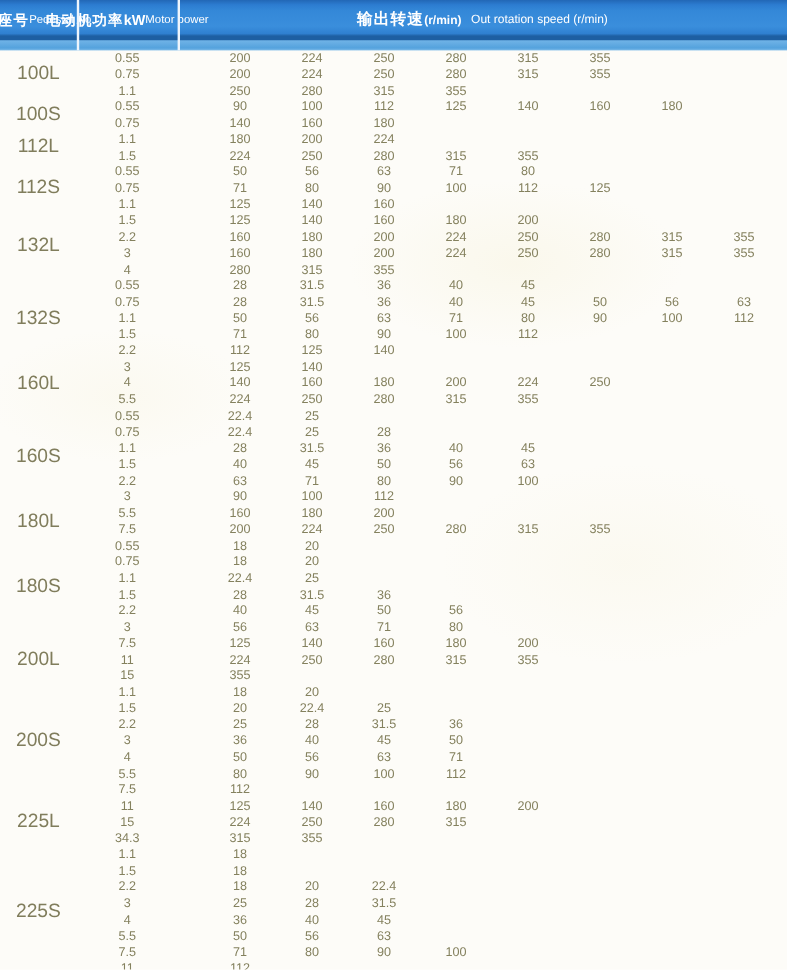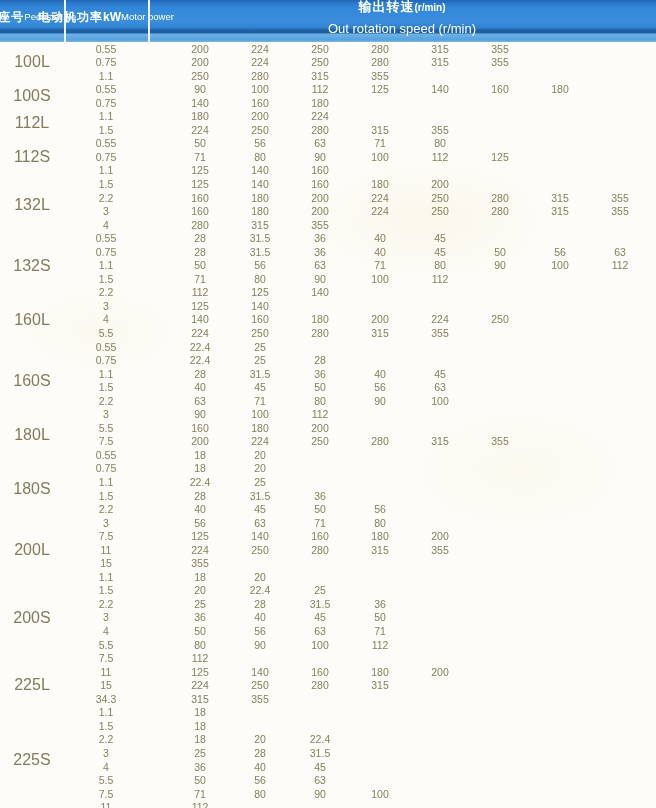--- a/index.html
+++ b/index.html
@@ -23,27 +23,27 @@
       #6fb2e6 34px,#54a2dd 40px,#7cbae8 42px);
     color:#ffffff;
     display:flex;
   }
   .hsep{position:absolute;top:0;width:2px;height:42px;background:#eef5fc;}
   .hsep.s1{left:64px;}
   .hsep.s2{left:148px;}
   .hcell{display:flex;flex-direction:row;justify-content:center;align-items:center;height:33px;}
   .hc1{width:64px;}
   .hc2{width:84px;}
-  .hc3{flex:1;flex-direction:column;align-items:center;justify-content:center;gap:8px;}
+  .hc3{flex:1;flex-direction:row;align-items:center;justify-content:center;gap:8px;}
   .zh{font-weight:bold;font-size:12px;line-height:14px;letter-spacing:1px;white-space:nowrap;}
   .en{font-size:9.5px;line-height:11px;white-space:nowrap;}
   .unit{font-size:12px;font-weight:bold;letter-spacing:0;}
   .hc3 .zh{font-size:13px;letter-spacing:1px;}
   .hc3 .zh .zhunit{font-size:10px;letter-spacing:0;}
-  .hc3 .en{font-size:13px;}
+  .hc3 .en{font-size:10px;}
   
   .tbl{
     position:absolute;top:42px;left:0;width:656px;
     border-collapse:collapse;table-layout:fixed;
   }
   .tbl td{
     height:13.55px;padding:0;
     font-size:10.5px;line-height:1;
     color:#84815e;
     text-align:center;vertical-align:middle;

